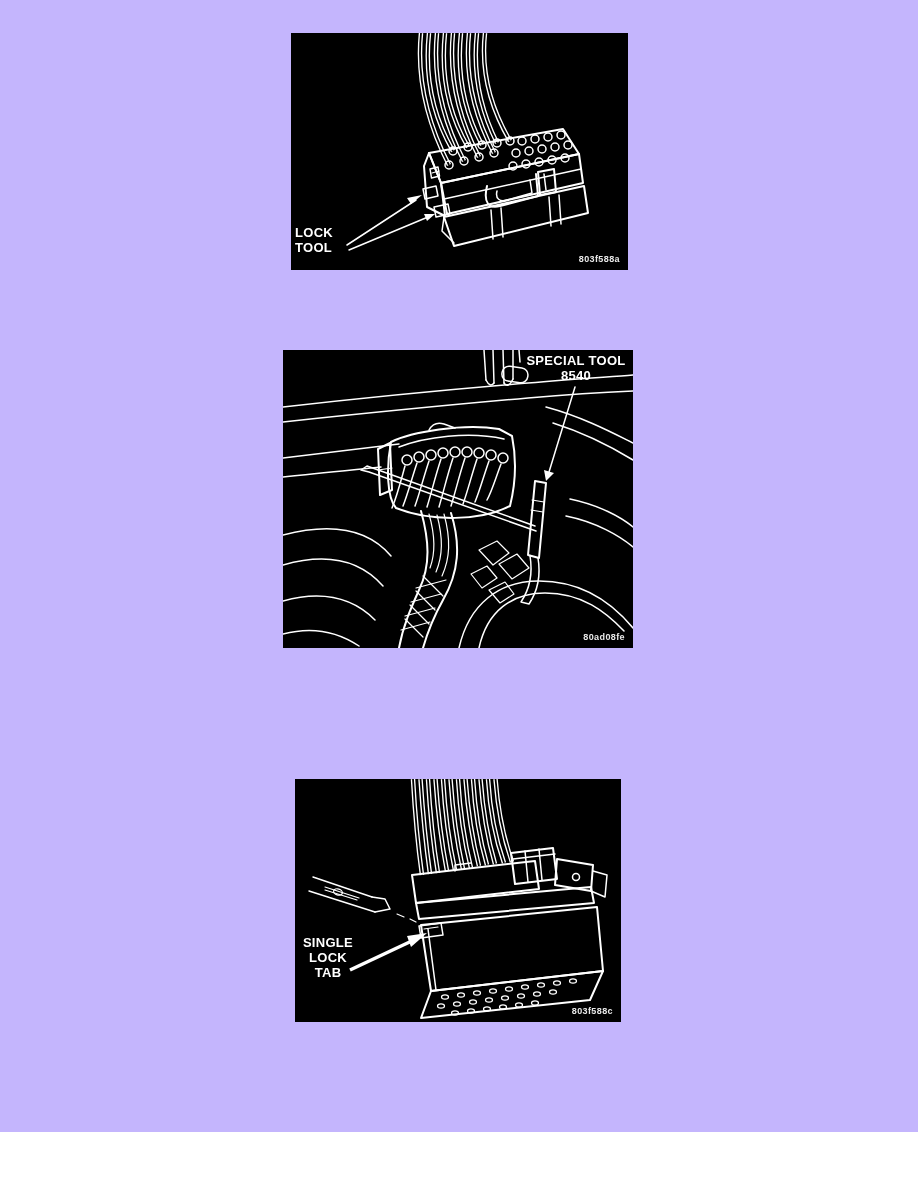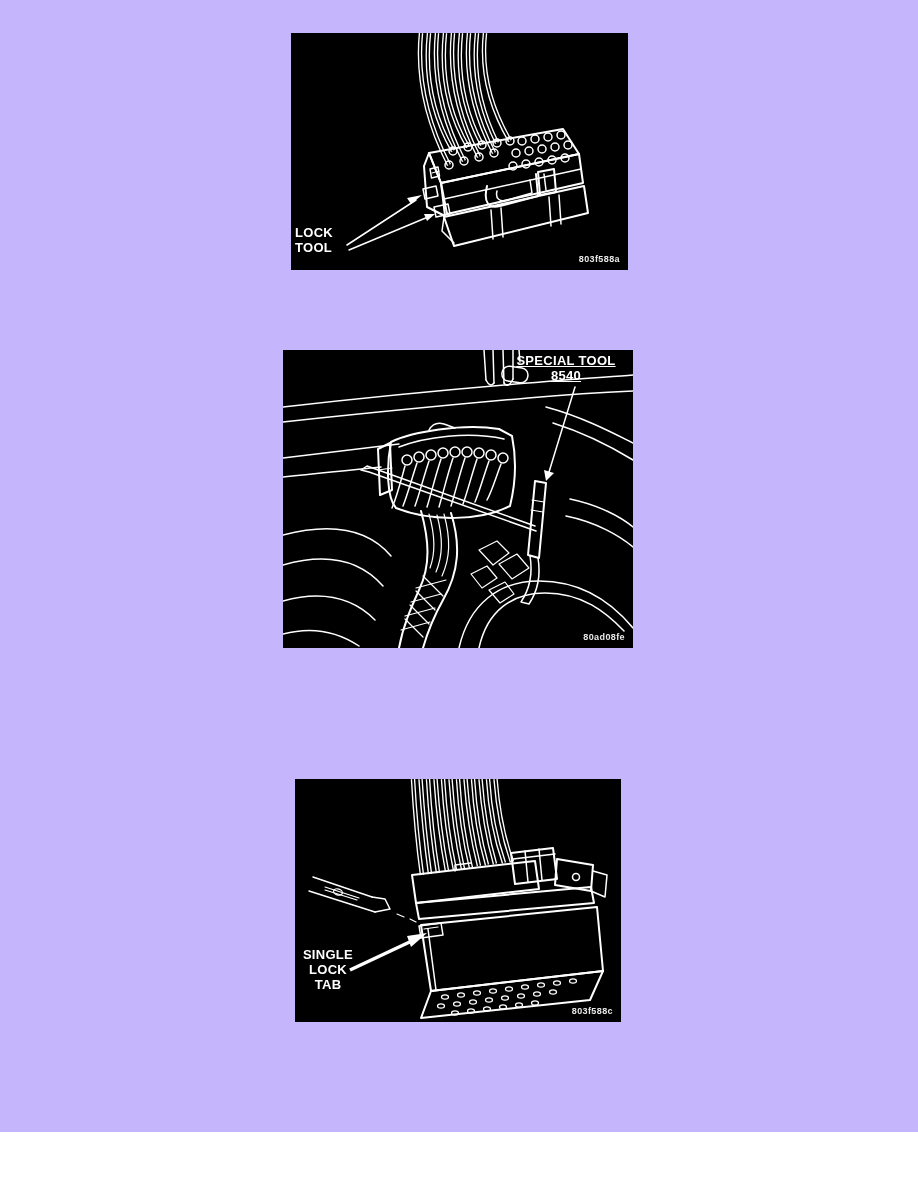--- a/index.html
+++ b/index.html
@@ -206,21 +206,21 @@
           <path d="M0,284 C30,276 55,282 76,296"></path>
         <path d="M176,298 C186,254 216,231 256,231 C301,231 331,255 350,278"></path>
         <path d="M196,298 C204,261 229,243 262,243 C299,243 323,262 341,281"></path>
       </g>
 
       <g>
         <path class="s15" d="M292,37 L266,122"></path>
         <polygon class="fw" points="263,131 261,120 271,123"></polygon>
       </g>
     </svg>
-    <div class="callout center" style="left:228px;top:3px;width:110px;text-decoration:underline;">
+    <div class="callout center" style="left:238px;top:3px;width:110px;">
       <div>SPECIAL TOOL</div>
       <div>8540</div>
     </div>
     <div class="figcode">80ad08fe</div>
   </figure>
 
   <figure class="panel" style="left:295px;top:779px;width:326px;height:243px;">
     <svg viewBox="0 0 326 243">
 
       <g>
@@ -307,21 +307,21 @@
         <path class="s12" d="M30,108 L64,119 M30,111 L62,121"></path>
         <ellipse class="s12" cx="43" cy="113" rx="4.5" ry="3" transform="rotate(16 43 113)"></ellipse>
         <path class="s12" d="M102,135 L109,138 M115,140 L121,143"></path>
       </g>
 
       <g>
         <path d="M55,191 L121,160" style="stroke:#fff;stroke-width:3.5;fill:none;"></path>
         <polygon class="fw" points="132,154 116,168 112,157"></polygon>
       </g>
     </svg>
-    <div class="callout center" style="left:2px;top:168px;width:62px;">
+    <div class="callout center" style="left:2px;top:156px;width:62px;">
       <div>SINGLE</div>
       <div>LOCK</div>
       <div>TAB</div>
     </div>
     <div class="figcode">803f588c</div>
   </figure>
 
 </div>
 
 </body></html>

